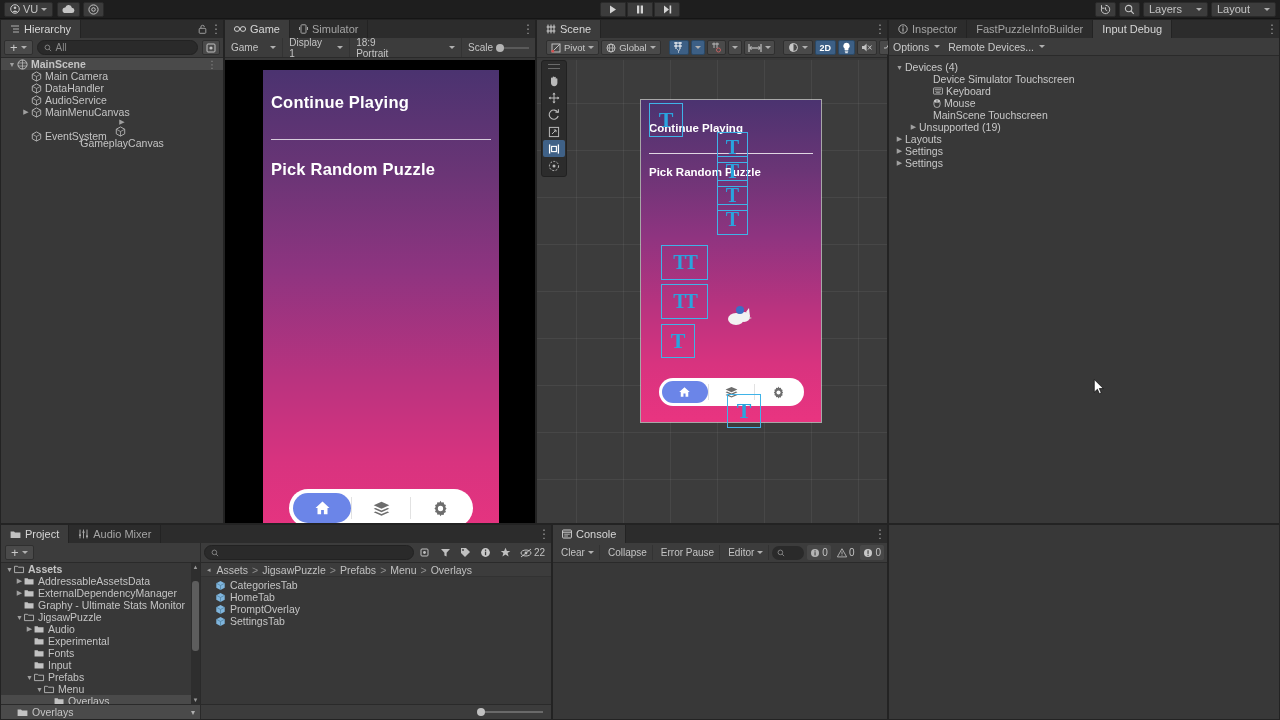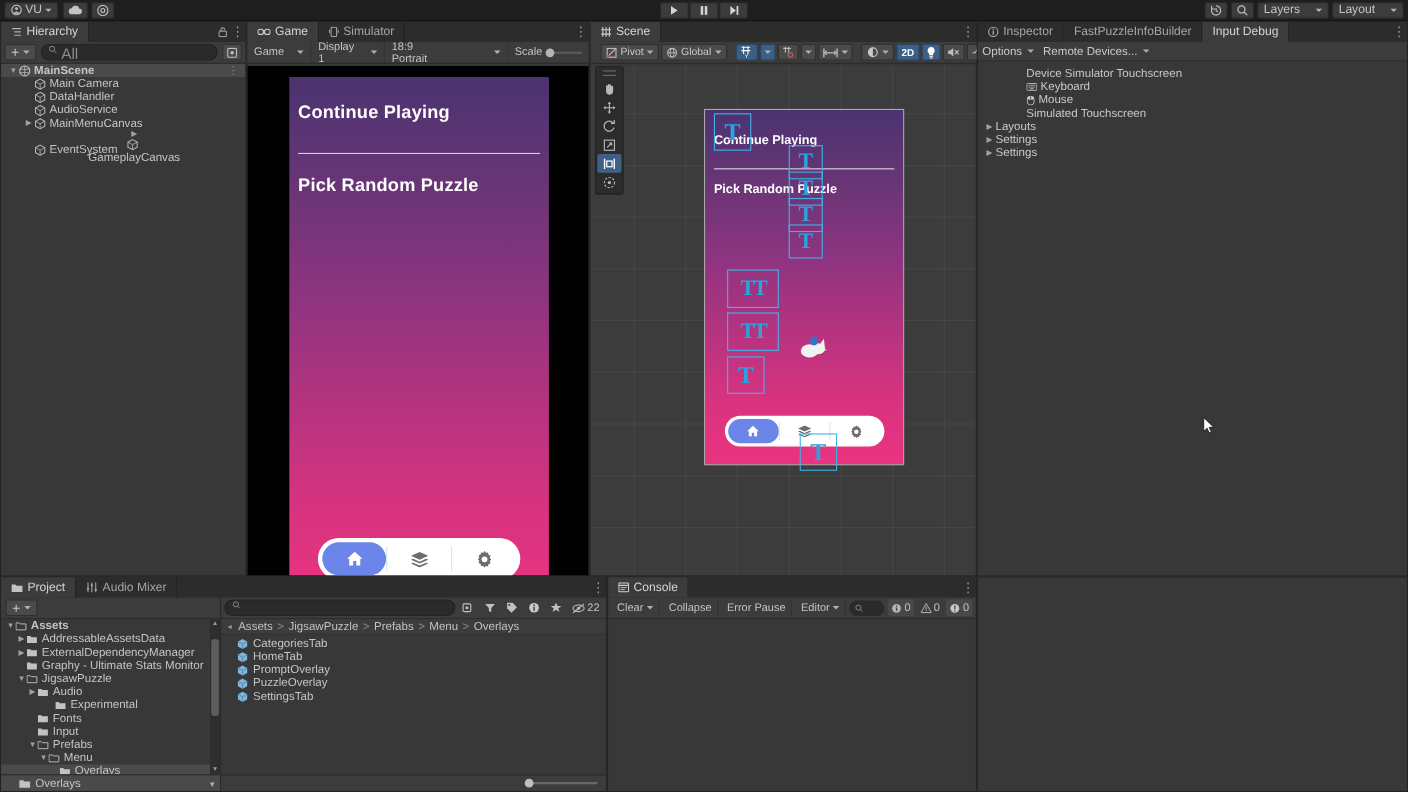--- a/index.html
+++ b/index.html
@@ -44,21 +44,21 @@
   }
   .tab.active{background:#3c3c3c;color:#d6d6d6;}
   .tab-spacer{flex:1;background:#2c2c2c;}
   .kebab{width:14px;display:flex;align-items:center;justify-content:center;color:#9a9a9a;font-size:12px;letter-spacing:0;background:#2c2c2c;}
   .panel-body{position:absolute;left:0;right:0;bottom:0;background:#383838;overflow:hidden;}
 
   .subbar{height:20px;background:#3c3c3c;display:flex;align-items:center;gap:4px;padding:0 3px;border-bottom:1px solid #2a2a2a;}
   .sb-btn{height:15px;background:#4a4a4a;border:1px solid #2f2f2f;border-radius:2px;display:flex;align-items:center;gap:3px;padding:0 5px;color:#c9c9c9;font-size:10px;}
   .search{
     height:15px;background:#2a2a2a;border:1px solid #222;border-radius:8px;
-    display:flex;align-items:flex-start;gap:4px;padding:0 6px;color:#8a8a8a;font-size:14px;flex:1;
+    display:flex;align-items:center;gap:4px;padding:0 6px;color:#8a8a8a;font-size:10px;flex:1;
   }
 
   
   #hierarchy{left:0;top:19px;width:224px;height:505px;}
   .h-row{height:12px;display:flex;align-items:center;padding-left:12px;font-size:10.5px;color:#c4c4c4;white-space:nowrap;}
   .h-row.sel{background:#4a4a4a;}
   .h-row .arrow{width:10px;color:#a0a0a0;font-size:7px;display:inline-block;text-align:center;}
   .h-row .arrow.empty{visibility:hidden;}
   .ico-cube{width:11px;height:11px;margin-right:3px;flex:0 0 auto;}
   .h-scene-kebab{margin-left:auto;padding-right:6px;color:#8a8a8a;font-size:10px;}
@@ -661,20 +661,24 @@
       <div class="i-dd">
         <span>Options</span>
         <i class="caret"></i>
       </div>
       <div class="i-dd" style="margin-left:4px">
         <span>Remote Devices...</span>
         <i class="caret"></i>
       </div>
     </div>
     <div class="i-body" id="inspector-tree">
+        <div class="i-row" style="padding-left: 5px;">
+          <span class="i-arrow">▼</span>
+          <span>Devices (4)</span>
+        </div>
         <div class="i-row" style="padding-left: 33px;">
           <span class="i-arrow"></span>
           <span>Device Simulator Touchscreen</span>
         </div>
         <div class="i-row" style="padding-left: 33px;">
           <span class="i-arrow"></span>
           <span style="display: flex;">
             <svg width="10" height="8" viewBox="0 0 11 8" style="margin-right:3px">
               <rect x="0.5" y="0.6" width="10" height="6.8" rx="0.8" fill="none" stroke="#c0c0c0" stroke-width="0.9"></rect>
               <line x1="2" y1="2.4" x2="9" y2="2.4" stroke="#c0c0c0" stroke-width="0.7"></line>
@@ -690,21 +694,25 @@
             <svg width="8" height="9" viewBox="0 0 8 10" style="margin-right:3px">
               <rect x="0.6" y="0.6" width="6.8" height="8.8" rx="3.2" fill="none" stroke="#c8c8c8" stroke-width="0.9"></rect>
               <rect x="0.6" y="0.6" width="6.8" height="3.6" rx="3" fill="#c8c8c8"></rect>
               <line x1="4" y1="0.8" x2="4" y2="4" stroke="#3c3c3c" stroke-width="0.8"></line>
             </svg>
           </span>
           <span>Mouse</span>
         </div>
         <div class="i-row" style="padding-left: 33px;">
           <span class="i-arrow"></span>
-          <span>Simulated Touchscreen</span>
+          <span>MainScene Touchscreen</span>
+        </div>
+        <div class="i-row" style="padding-left: 19px;">
+          <span class="i-arrow">▶</span>
+          <span>Unsupported (19)</span>
         </div>
         <div class="i-row" style="padding-left: 5px;">
           <span class="i-arrow">▶</span>
           <span>Layouts</span>
         </div>
         <div class="i-row" style="padding-left: 5px;">
           <span class="i-arrow">▶</span>
           <span>Settings</span>
         </div>
         <div class="i-row" style="padding-left: 5px;">
@@ -842,21 +850,21 @@
             </div>
             <div class="p-row" style="padding-left: 24px;">
               <span class="p-arrow">▶</span>
               <span style="display: flex;">
                 <svg class="folder" viewBox="0 0 12 9">
                   <path d="M0.6 1h3.3l.9 1h5.6v5.9H0.6z" fill="#c2c2c2"></path>
                 </svg>
               </span>
               <span>Audio</span>
             </div>
-            <div class="p-row" style="padding-left: 40px;">
+            <div class="p-row" style="padding-left: 24px;">
               <span class="p-arrow"></span>
               <span style="display: flex;">
                 <svg class="folder" viewBox="0 0 12 9">
                   <path d="M0.6 1h3.3l.9 1h5.6v5.9H0.6z" fill="#c2c2c2"></path>
                 </svg>
               </span>
               <span>Experimental</span>
             </div>
             <div class="p-row" style="padding-left: 24px;">
               <span class="p-arrow"></span>
@@ -951,29 +959,20 @@
               </span>
               <span>PromptOverlay</span>
             </div>
             <div class="asset">
               <span style="display: flex;">
                 <svg width="11" height="11" viewBox="0 0 12 12">
                   <path d="M6 1 L10.6 3.5 L10.6 8.5 L6 11 L1.4 8.5 L1.4 3.5 Z" fill="#7fb5dd"></path>
                   <path d="M1.4 3.5 L6 6 L10.6 3.5 M6 6 L6 11" fill="none" stroke="#4e7f9e" stroke-width="0.8"></path>
                 </svg>
               </span>
-              <span>PuzzleOverlay</span>
-            </div>
-            <div class="asset">
-              <span style="display: flex;">
-                <svg width="11" height="11" viewBox="0 0 12 12">
-                  <path d="M6 1 L10.6 3.5 L10.6 8.5 L6 11 L1.4 8.5 L1.4 3.5 Z" fill="#7fb5dd"></path>
-                  <path d="M1.4 3.5 L6 6 L10.6 3.5 M6 6 L6 11" fill="none" stroke="#4e7f9e" stroke-width="0.8"></path>
-                </svg>
-              </span>
               <span>SettingsTab</span>
             </div>
           </div>
       </div>
     </div>
 
     <div class="p-bottom">
       <div class="p-bleft">
         <svg width="11" height="9" viewBox="0 0 11 9">
             <path d="M0.6 1.4h3.4l1 1.1h5.4v5.6H0.6z" fill="#c2c2c2"></path>

